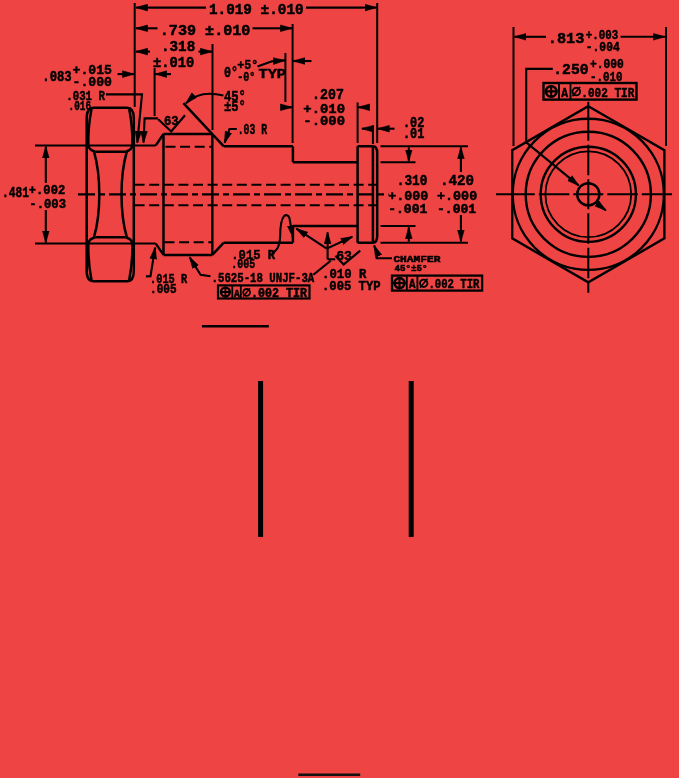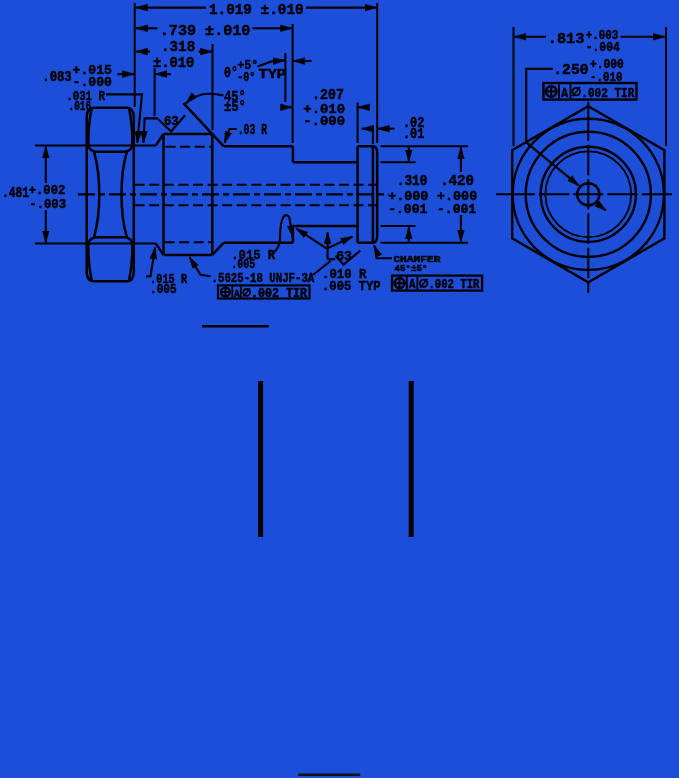--- a/index.html
+++ b/index.html
@@ -1,16 +1,16 @@
 <!DOCTYPE html>
 <html><head>
 <meta charset="utf-8">
 <style>
 html,body{margin:0;padding:0;background:#fff;}
-#page{position:relative;width:679px;height:778px;background:#1d4ed8;overflow:hidden;}
+#page{position:relative;width:679px;height:778px;background:#ef4444;overflow:hidden;}
 svg{position:absolute;left:0;top:0;}
 text{font-family:"Liberation Mono",monospace;font-weight:bold;fill:#000;stroke:#000;stroke-width:0.5px;}
 </style>
 </head>
 <body>
 <div id="page">
 <svg width="679" height="778" viewBox="0 0 679 778">
 <defs>
 <marker id="ah" markerWidth="13" markerHeight="8" refX="11.6" refY="4" orient="auto" markerUnits="userSpaceOnUse">
 <path d="M0.2,0.7 L11.9,4 L0.2,7.3 z" fill="#000" stroke="#000" stroke-width="0.6"></path>

